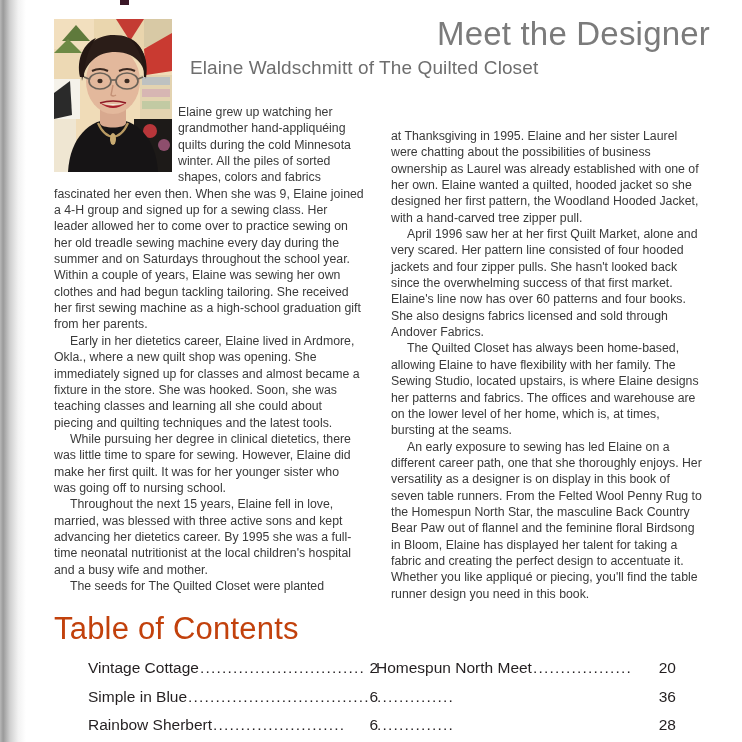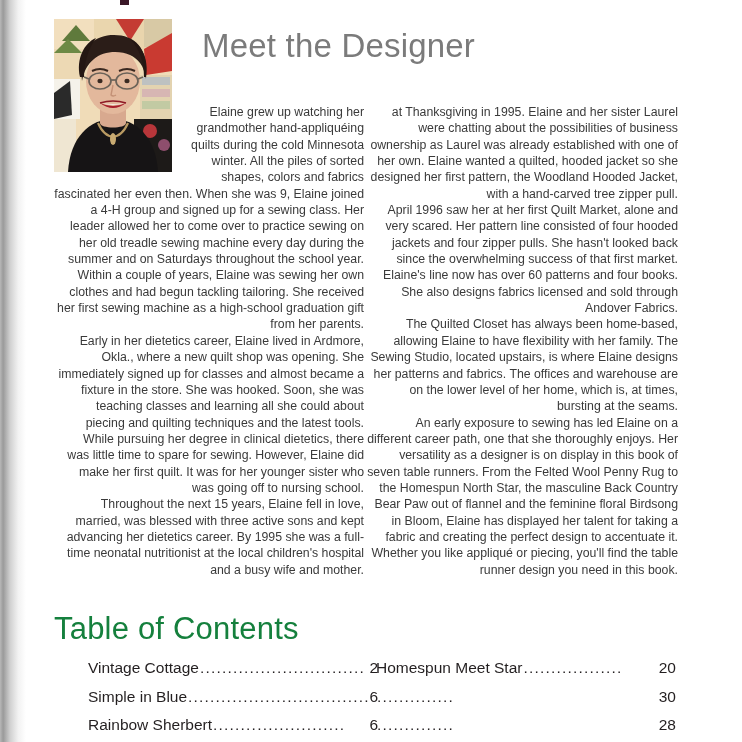--- a/index.html
+++ b/index.html
@@ -45,26 +45,27 @@
     background: #3b1828;
   }
 
   
   .masthead {
     position: absolute;
     left: 190px; top: 16px;
     width: 520px;
   }
   .masthead h1 {
-    margin: 12px;
+    margin: 0;
     font-size: 33px;
     font-weight: 400;
     letter-spacing: 0.2px;
     color: #7b7b7b;
     line-height: 1.08;
+    text-align: right;
   }
   .masthead h2 {
     margin: 6px 0 0 0;
     font-size: 19px;
     font-weight: 400;
     letter-spacing: 0.1px;
     color: #6e6e6e;
     line-height: 1.1;
   }
 
@@ -83,46 +84,46 @@
     position: absolute;
     left: 54px; top: 104px;
     width: 636px;
   }
   .col {
     position: absolute;
     top: 0;
     font-size: 12.3px;
     line-height: 16.35px;
     color: #3a3a3a;
-    text-align: right;
+    text-align: left;
     hyphens: none;
   }
   .col-left  { left: 0px;   width: 310px; }
-  .col-right { left: 309px; width: 315px; }
+  .col-right { left: 337px; width: 315px; margin-top: 24px; }
 
   
   .photo-spacer {
     float: left;
     width: 124px;
     height: 70px;
     shape-outside: content-box;
   }
 
   .col p { margin: 0; }
   .col p.indent { text-indent: 16px; }
 
   
   .toc-title {
     position: absolute;
     left: 54px; top: 612px;
     margin: 0;
     font-size: 31px;
     font-weight: 400;
     letter-spacing: 0.2px;
-    color: #15803d;
+    color: #c2410c;
     line-height: 1.1;
   }
   .toc-cols {
     position: absolute;
     left: 54px; top: 654px;
     width: 640px;
   }
   .toc-col {
     position: absolute;
     top: 0;
@@ -222,29 +223,31 @@
 
         <path d="M46,84 Q59,94 72,84 Q59,90 46,84 Z" fill="#a81f2d"></path>
         <path d="M48,84 Q59,88 70,84 Q59,86 48,84 Z" fill="#f3ece4"></path>
         <path d="M46,84 Q59,80 72,84" stroke="#8e1a26" stroke-width="1.6" fill="none"></path>
       </g>
     </svg>
   </div>
 
   <div class="masthead">
     <h1>Meet the Designer</h1>
+    <h2>Elaine Waldschmitt of The Quilted Closet</h2>
   </div>
 
   <div class="bodycopy">
     <div class="col col-left">
       <div class="photo-spacer"></div>
       <p>Elaine grew up watching her grandmother hand-appliquéing quilts during the cold Minnesota winter. All the piles of sorted shapes, colors and fabrics fascinated her even then. When she was 9, Elaine joined a 4-H group and signed up for a sewing class. Her leader allowed her to come over to practice sewing on her old treadle sewing machine every day during the summer and on Saturdays throughout the school year. Within a couple of years, Elaine was sewing her own clothes and had begun tackling tailoring. She received her first sewing machine as a high-school graduation gift from her parents.</p>
       <p class="indent">Early in her dietetics career, Elaine lived in Ardmore, Okla., where a new quilt shop was opening. She immediately signed up for classes and almost became a fixture in the store. She was hooked. Soon, she was teaching classes and learning all she could about piecing and quilting techniques and the latest tools.</p>
       <p class="indent">While pursuing her degree in clinical dietetics, there was little time to spare for sewing. However, Elaine did make her first quilt. It was for her younger sister who was going off to nursing school.</p>
       <p class="indent">Throughout the next 15 years, Elaine fell in love, married, was blessed with three active sons and kept advancing her dietetics career. By 1995 she was a full-time neonatal nutritionist at the local children's hospital and a busy wife and mother.</p>
+      <p class="indent">The seeds for The Quilted Closet were planted</p>
     </div>
     <div class="col col-right">
       <p>at Thanksgiving in 1995. Elaine and her sister Laurel were chatting about the possibilities of business ownership as Laurel was already established with one of her own. Elaine wanted a quilted, hooded jacket so she designed her first pattern, the Woodland Hooded Jacket, with a hand-carved tree zipper pull.</p>
       <p class="indent">April 1996 saw her at her first Quilt Market, alone and very scared. Her pattern line consisted of four hooded jackets and four zipper pulls. She hasn't looked back since the overwhelming success of that first market. Elaine's line now has over 60 patterns and four books. She also designs fabrics licensed and sold through Andover Fabrics.</p>
       <p class="indent">The Quilted Closet has always been home-based, allowing Elaine to have flexibility with her family. The Sewing Studio, located upstairs, is where Elaine designs her patterns and fabrics. The offices and warehouse are on the lower level of her home, which is, at times, bursting at the seams.</p>
       <p class="indent">An early exposure to sewing has led Elaine on a different career path, one that she thoroughly enjoys. Her versatility as a designer is on display in this book of seven table runners. From the Felted Wool Penny Rug to the Homespun North Star, the masculine Back Country Bear Paw out of flannel and the feminine floral Birdsong in Bloom, Elaine has displayed her talent for taking a fabric and creating the perfect design to accentuate it. Whether you like appliqué or piecing, you'll find the table runner design you need in this book.</p>
     </div>
   </div>
 
   <h2 class="toc-title">Table of Contents</h2>
@@ -264,27 +267,27 @@
       </div>
       <div class="toc-row">
         <span class="toc-label">Rainbow Sherbert</span>
         <span class="toc-dots">........................</span>
         <span class="toc-page">6</span>
       </div>
     </div>
 
     <div class="toc-col toc-col-right">
       <div class="toc-row">
-        <span class="toc-label">Homespun Meet Star</span>
+        <span class="toc-label">Homespun North Meet</span>
         <span class="toc-dots">..................</span>
         <span class="toc-page">20</span>
       </div>
       <div class="toc-row">
         <span class="toc-dots">..............</span>
-        <span class="toc-page">30</span>
+        <span class="toc-page">36</span>
       </div>
       <div class="toc-row">
         <span class="toc-dots">..............</span>
         <span class="toc-page">28</span>
       </div>
     </div>
 
   </div>
 
 </div>

